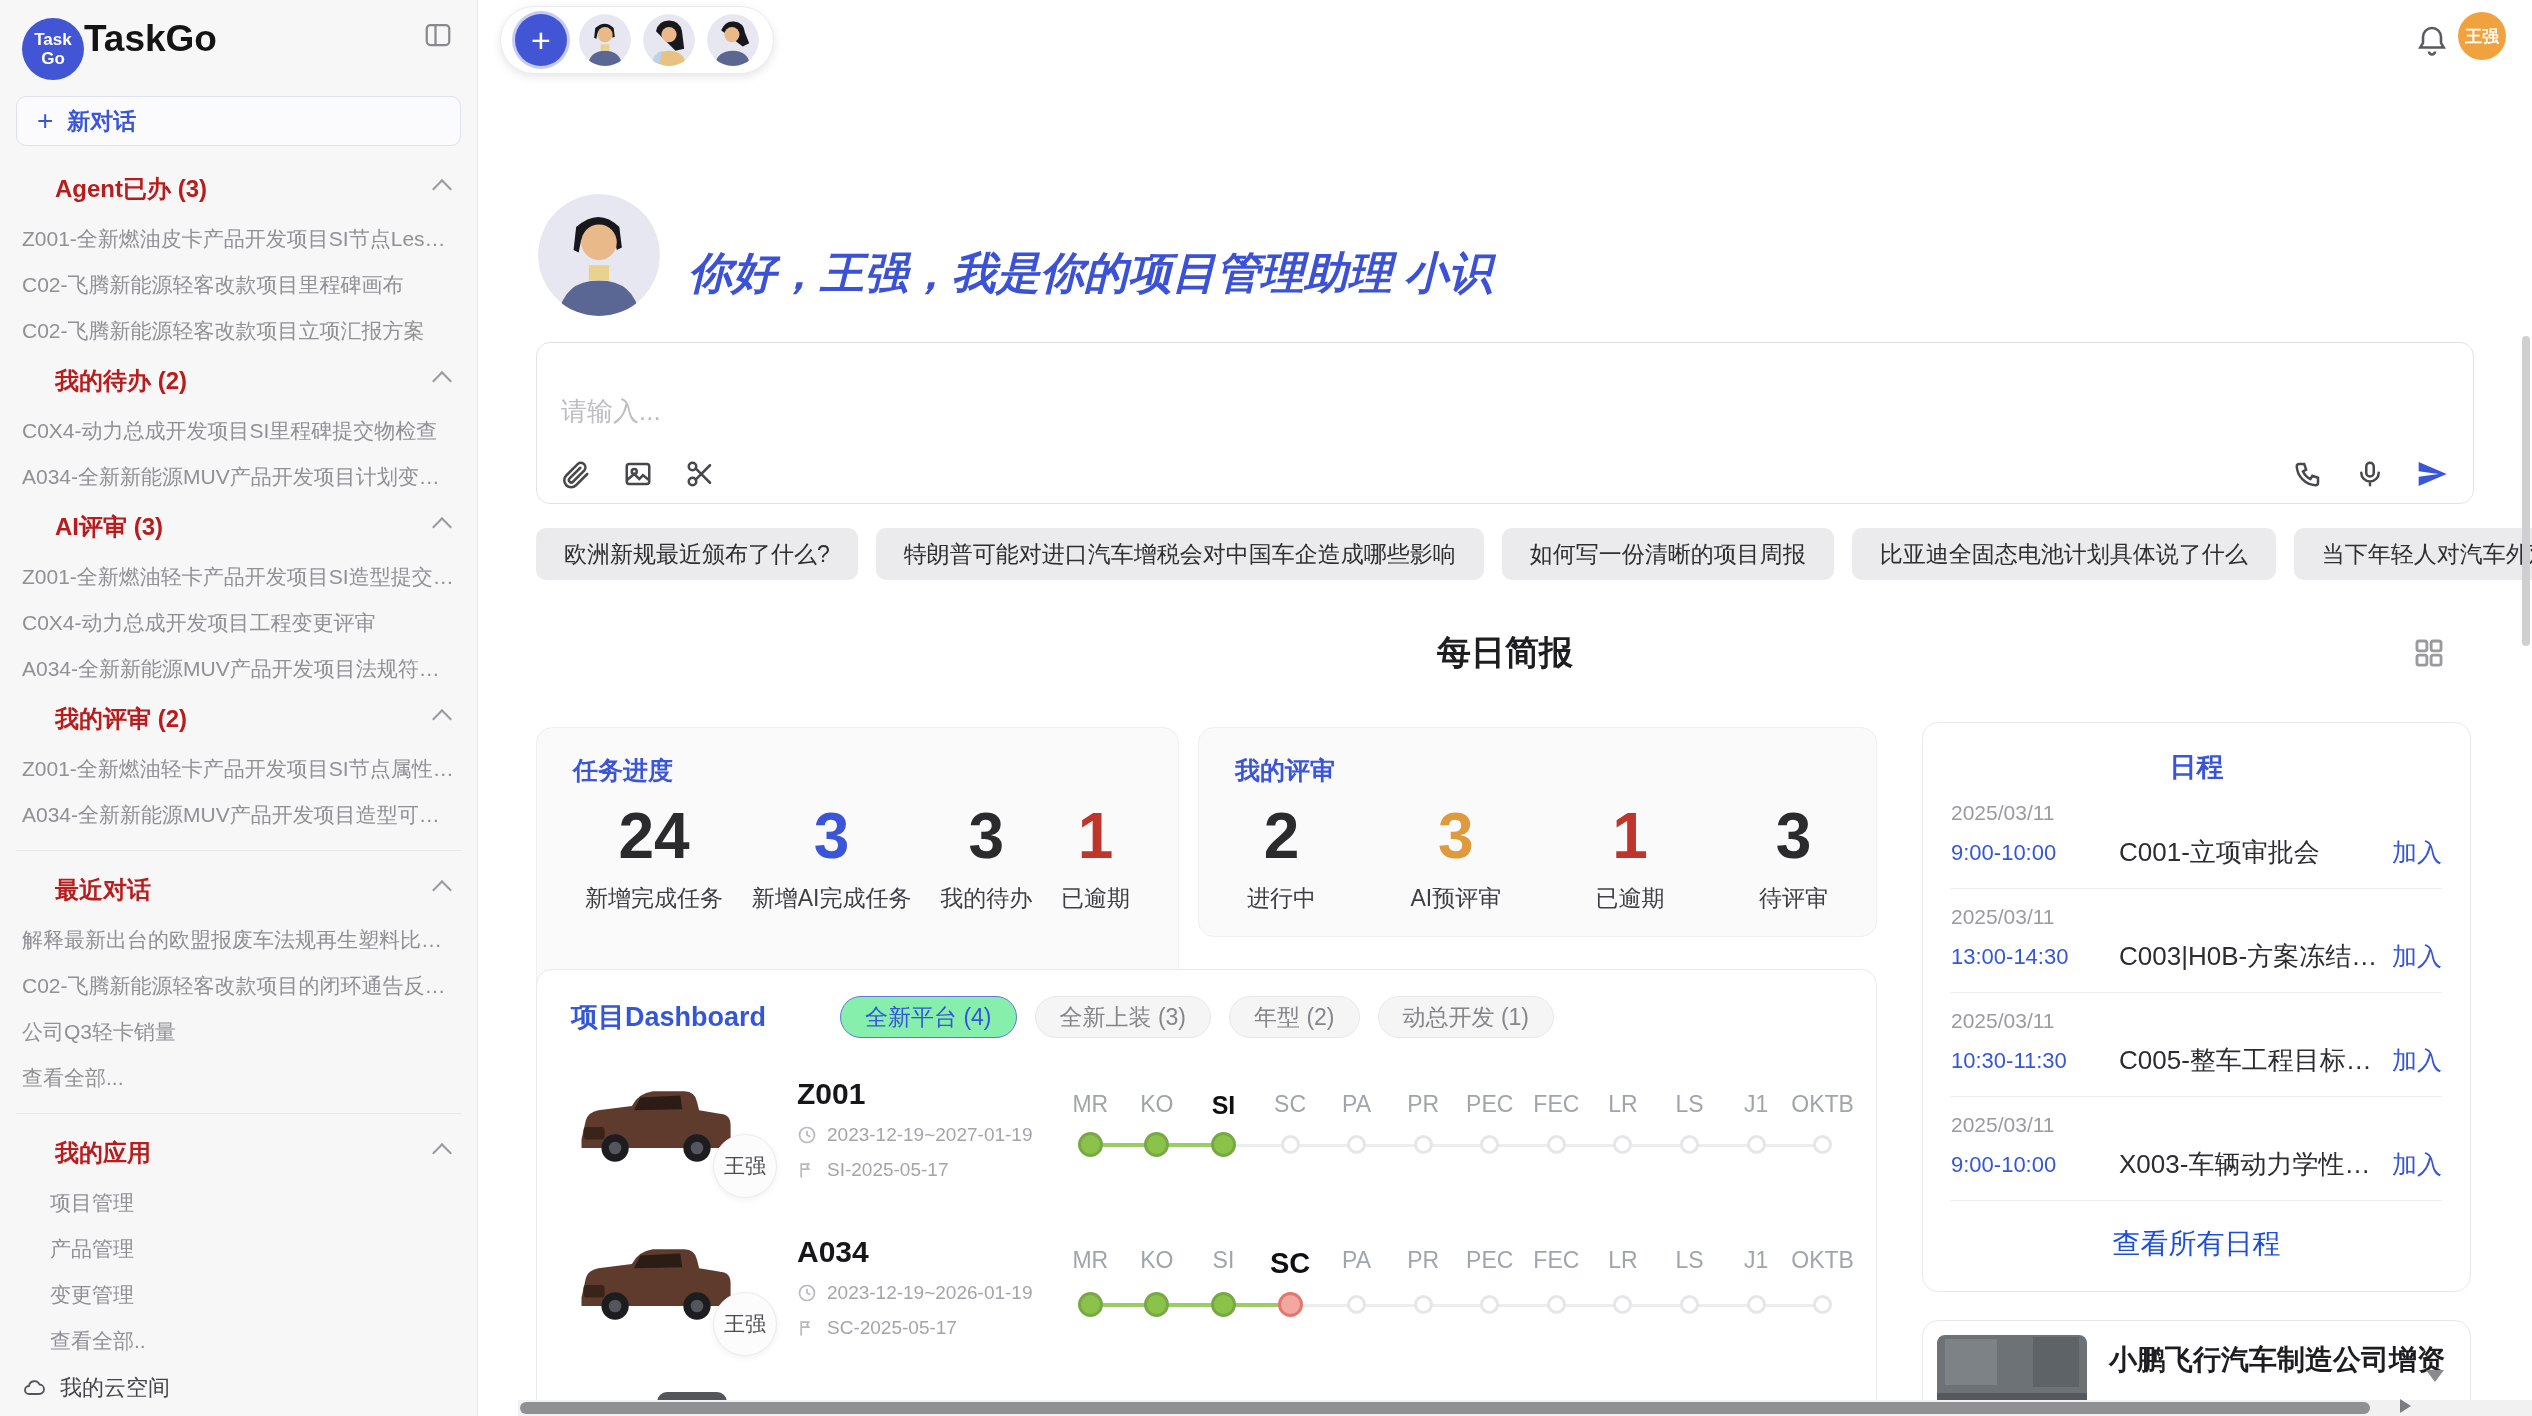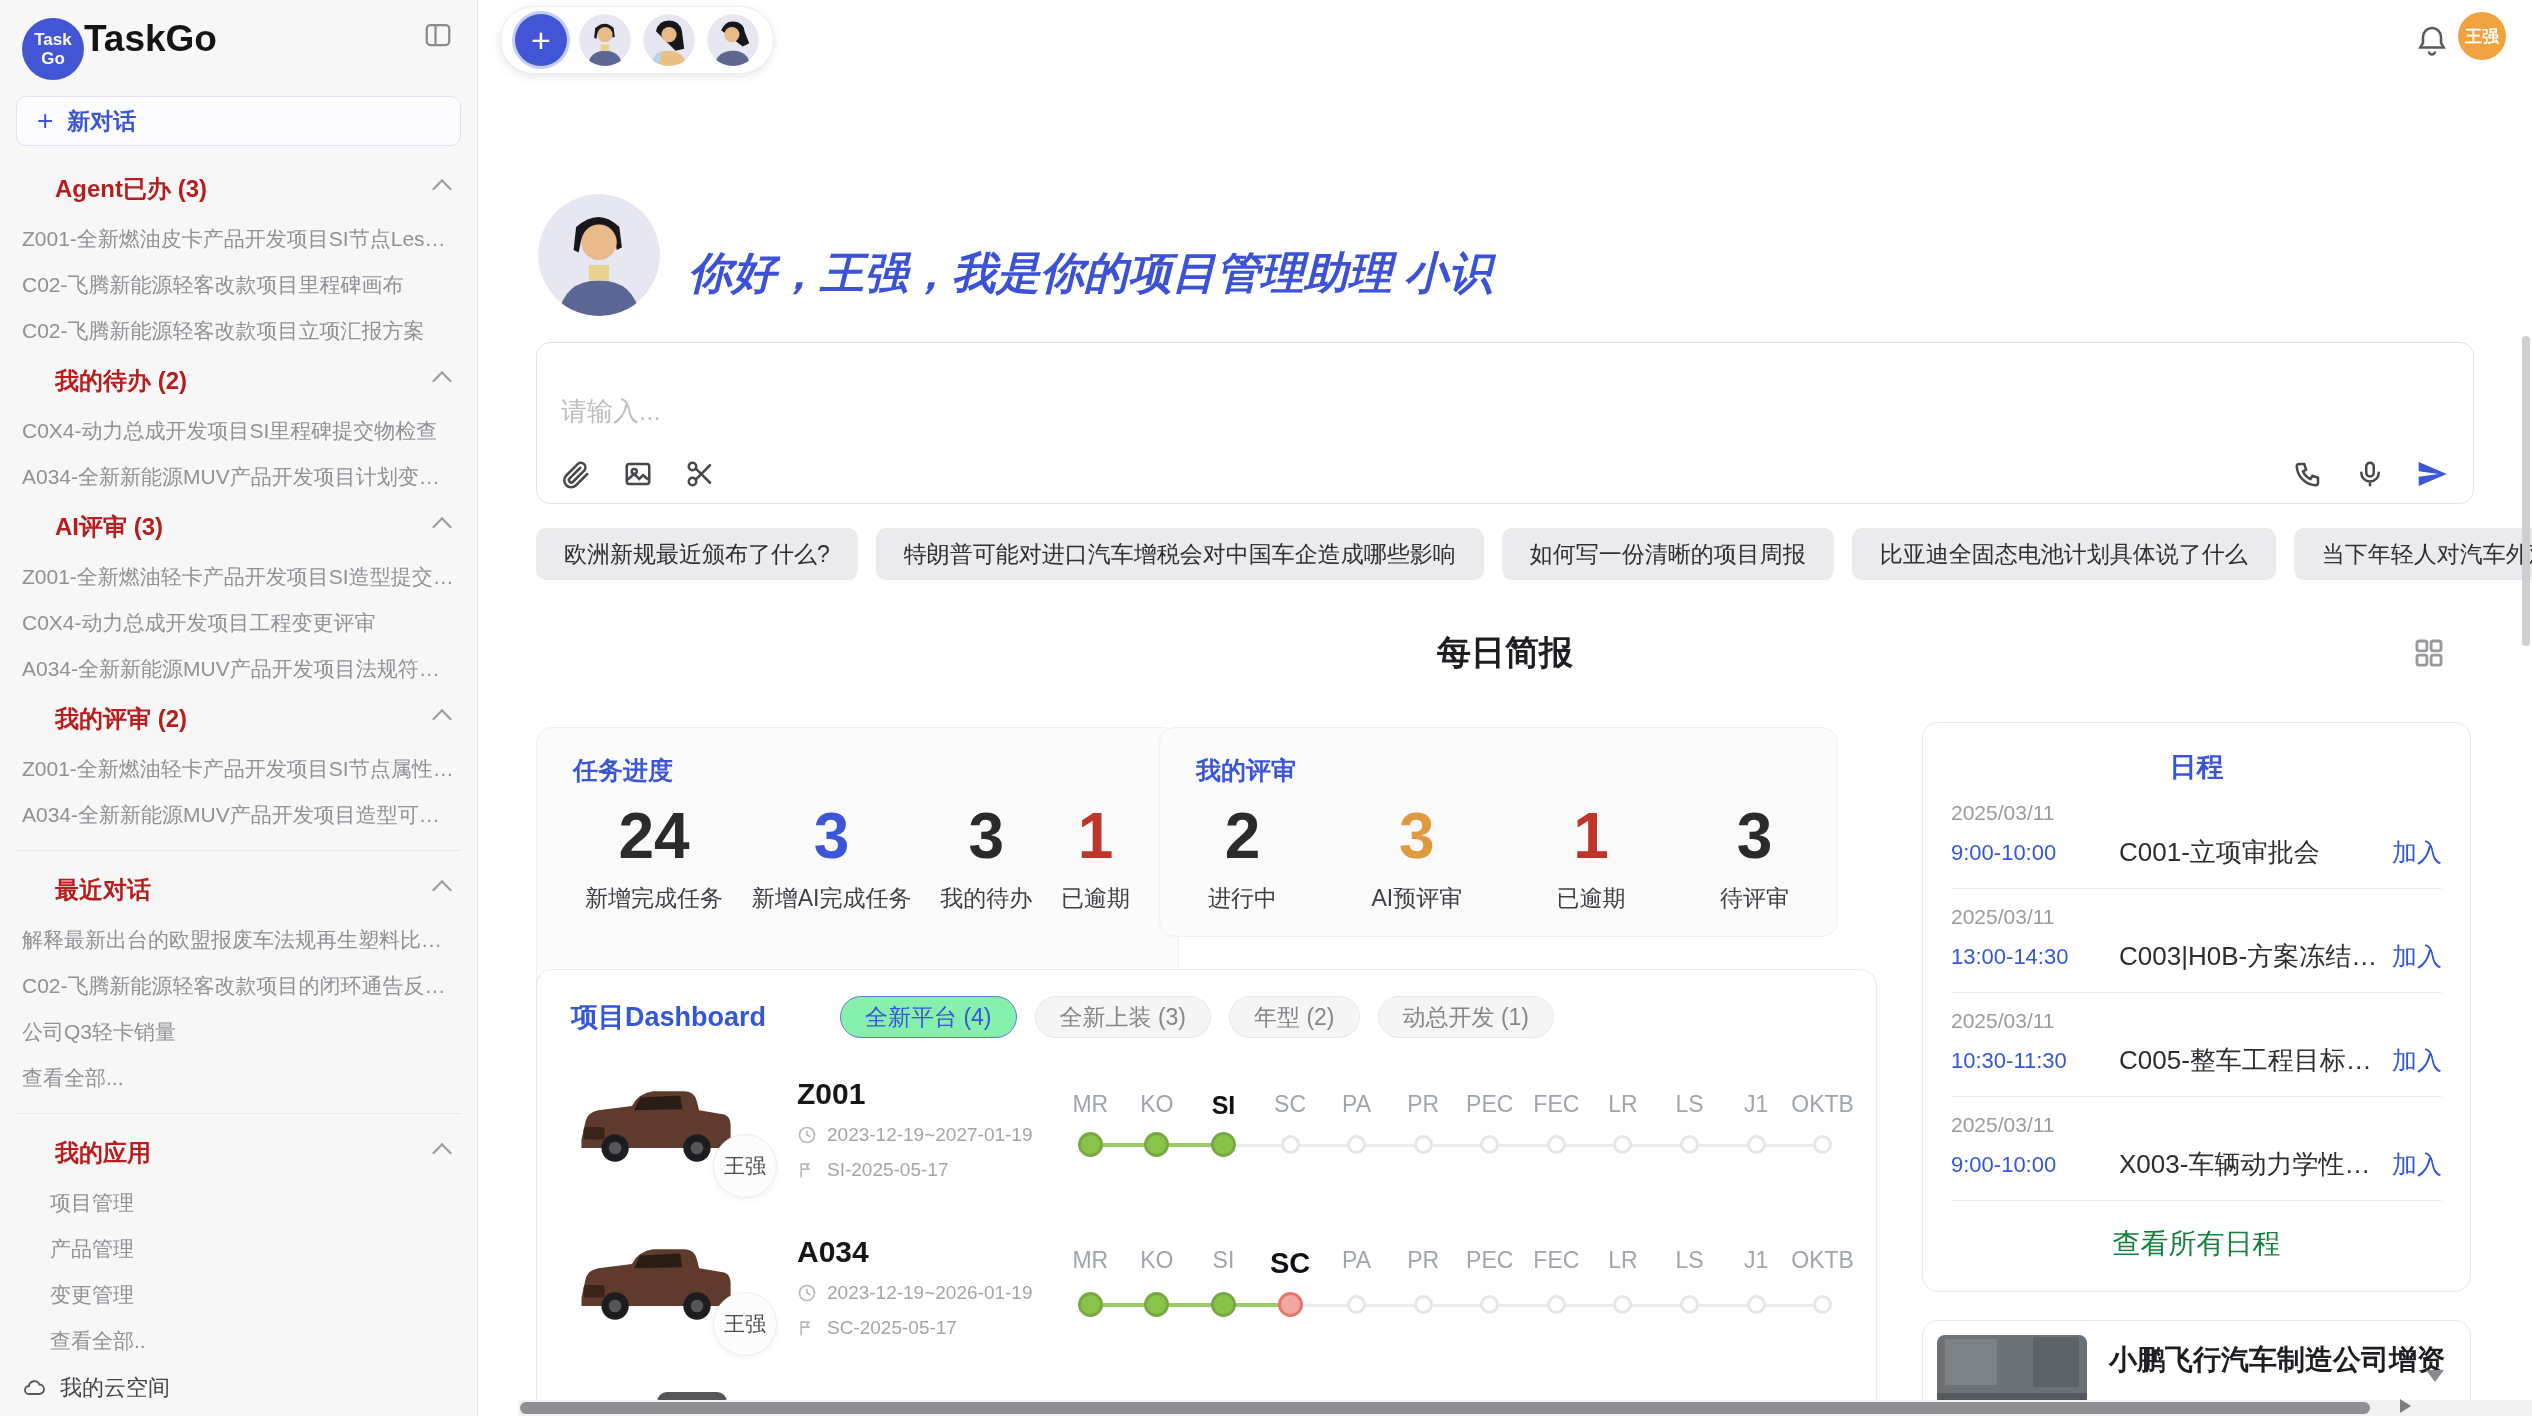--- a/index.html
+++ b/index.html
@@ -76,21 +76,21 @@
 
   .sched-card{left:1444px;top:722px;width:549px;height:570px;background:#fff;border:1px solid #e8e8ea;padding:0 28px;}
   .sched-title{text-align:center;padding-top:26px;font-size:27px;font-weight:600;color:#3b55d9;}
   .sched-event{padding-top:16px;}
   .sched-date{font-size:21px;color:#9b9b9f;}
   .sched-line{display:flex;align-items:center;margin-top:10px;padding-bottom:18px;}
   .sched-time{width:168px;flex:none;font-size:22px;font-weight:400;color:#3456d8;}
   .sched-name{flex:1;font-size:26px;color:#2c2c31;white-space:nowrap;overflow:hidden;text-overflow:ellipsis;}
   .sched-join{flex:none;font-size:25px;color:#3456d8;cursor:pointer;margin-left:12px;}
   .sched-div{height:1px;background:#ededee;}
-  .sched-viewall{text-align:center;font-size:28px;color:#15803d;margin-top:24px;cursor:pointer;}
+  .sched-viewall{text-align:center;font-size:28px;color:#1d4ed8;margin-top:24px;cursor:pointer;}
 
   .news-card{left:1444px;top:1320px;width:549px;height:150px;background:#fff;border:1px solid #e8e8ea;
              padding:14px;display:flex;gap:22px;cursor:pointer;}
   .news-img{width:150px;height:118px;border-radius:8px;overflow:hidden;flex:none;}
   .news-title{font-size:28px;font-weight:700;color:#1d1d22;margin-top:6px;}
   .news-snippet{font-size:23px;color:#8b8b90;margin-top:18px;}
 
   .dash-card{left:58px;top:969px;width:1341px;height:470px;background:#fff;border:1px solid #eaeaec;overflow:hidden;}
   .dash-header{display:flex;align-items:center;padding:26px 24px 12px 34px;}
   .dash-title{font-size:27px;font-weight:700;color:#3456d8;}
@@ -351,21 +351,21 @@
           <div class="stat-value">3</div>
           <div class="stat-label">我的待办</div>
         </div>
         <div class="stat">
           <div class="stat-value v-red">1</div>
           <div class="stat-label">已逾期</div>
         </div>
       </div>
     </div>
 
-    <div class="panel stat-card" style="left:681px;top:727px;width:679px;height:210px;">
+    <div class="panel stat-card" style="left:720px;top:727px;width:679px;height:210px;">
       <div class="card-title">我的评审</div>
       <div class="stat-row">
         <div class="stat">
           <div class="stat-value">2</div>
           <div class="stat-label">进行中</div>
         </div>
         <div class="stat">
           <div class="stat-value v-orange">3</div>
           <div class="stat-label">AI预评审</div>
         </div>

